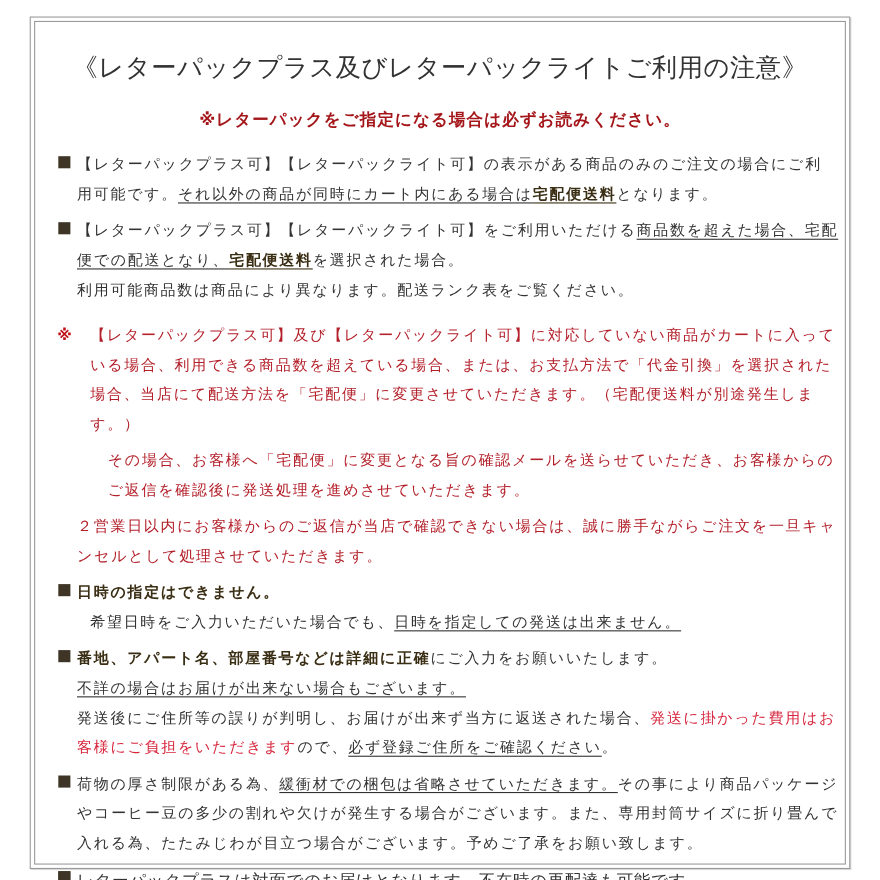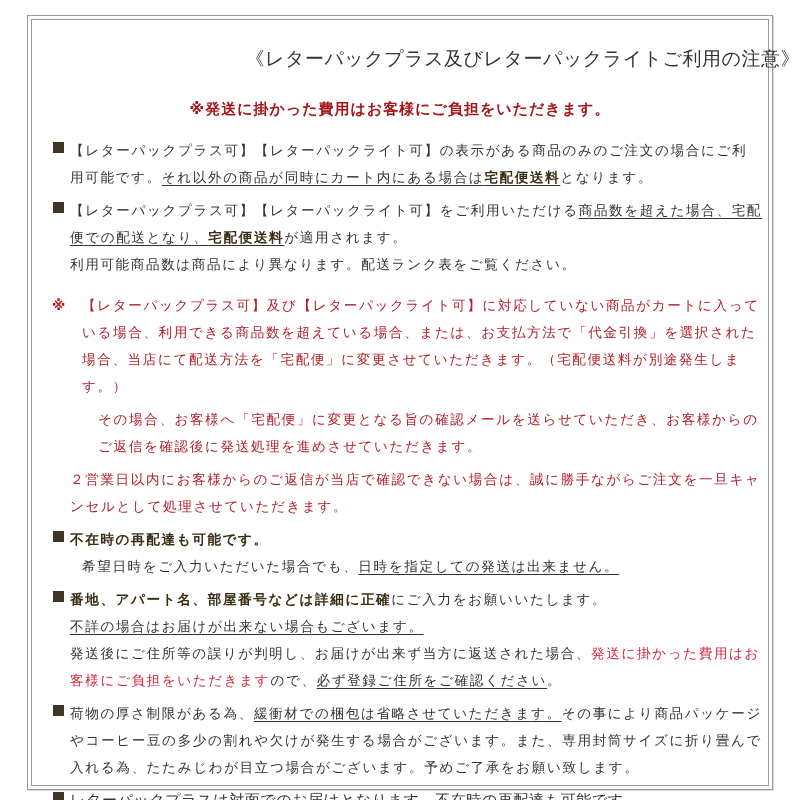--- a/index.html
+++ b/index.html
@@ -11,22 +11,22 @@
     .frame {
       position: absolute; left: 27px; top: 15px; width: 746px; height: 775px;
       border: 1px solid #9a9a9a; box-sizing: border-box;
       box-shadow: 1px 1px 0 #d8d8d8;
     }
     .frame-inner {
       position: absolute; left: 3px; top: 3px; right: 3px; bottom: 3px;
       border: 1px solid #9a9a9a;
     }
     .title {
-      position: absolute; left: 0; right: 0; top: 46px; text-align: right;
-      font-size: 19px; color: #333; letter-spacing: 0.5px;
+      position: absolute; left: 0; right: 0; top: 46px; text-align: center;
+      font-size: 23px; color: #333; letter-spacing: 0.5px;
     }
     .subtitle {
       position: absolute; left: 0; right: 0; top: 100px; text-align: center;
       font-size: 15px; font-weight: bold; color: #a4161a; letter-spacing: 1px;
     }
     .content {
       position: absolute; left: 50px; top: 137px; width: 712px;
       font-size: 13.6px; line-height: 27px; letter-spacing: 1.6px;
     }
     .block { position: relative; padding-left: 20px; margin-bottom: 6px; }
@@ -46,46 +46,46 @@
     .last { font-size: 15px; letter-spacing: 0.6px; }
   </style>
 </head>
 <body>
 
 <div class="frame">
   <div class="frame-inner"></div>
 </div>
 
 <div class="title">《レターパックプラス及びレターパックライトご利用の注意》</div>
-<div class="subtitle">※発送に掛かった費用はお客様にご負担をいただきます。</div>
+<div class="subtitle">※レターパックをご指定になる場合は必ずお読みください。</div>
 
 <div class="content">
 
   <div class="block">
     <span class="bullet"></span>
     <span>【レターパックプラス可】【レターパックライト可】の表示がある商品のみのご注文の場合にご利用可能です。</span><span class="u">それ以外の商品が同時にカート内にある場合は</span><span class="u b">宅配便送料</span><span>となります。</span>
   </div>
 
   <div class="block gap">
     <span class="bullet"></span>
-    <span>【レターパックプラス可】【レターパックライト可】をご利用いただける</span><span class="u">商品数を超えた場合、宅配便での配送となり、</span><span class="u b">宅配便送料</span><span>が適用されます。</span><br>
+    <span>【レターパックプラス可】【レターパックライト可】をご利用いただける</span><span class="u">商品数を超えた場合、宅配便での配送となり、</span><span class="u b">宅配便送料</span><span>を選択された場合。</span><br>
     <span>利用可能商品数は商品により異なります。配送ランク表をご覧ください。</span>
   </div>
 
   <div class="block red" style="margin-top:14px;">
     <span class="note-mark">※</span>
     <div style="margin-left:12px; margin-bottom:6px;">【レターパックプラス可】及び【レターパックライト可】に対応していない商品がカートに入っている場合、利用できる商品数を超えている場合、または、お支払方法で「代金引換」を選択された場合、当店にて配送方法を「宅配便」に変更させていただきます。（宅配便送料が別途発生します。）</div>
     <div style="margin-bottom:6px;margin-left:28px;">その場合、お客様へ「宅配便」に変更となる旨の確認メールを送らせていただき、お客様からのご返信を確認後に発送処理を進めさせていただきます。</div>
     <div>２営業日以内にお客様からのご返信が当店で確認できない場合は、誠に勝手ながらご注文を一旦キャンセルとして処理させていただきます。</div>
   </div>
 
 
   <div class="block">
     <span class="bullet"></span>
-    <span class="b">不在時の再配達も可能です。</span><br>
+    <span class="b">日時の指定はできません。</span><br>
     <span class="indent">希望日時をご入力いただいた場合でも、</span><span class="u">日時を指定しての発送は出来ません。</span>
   </div>
 
   <div class="block">
     <span class="bullet"></span>
     <span class="b">番地、アパート名、部屋番号などは詳細に正確</span><span>にご入力をお願いいたします。</span><br>
     <span class="u">不詳の場合はお届けが出来ない場合もございます。</span><br>
     <span>発送後にご住所等の誤りが判明し、お届けが出来ず当方に返送された場合、</span><span class="bright-red">発送に掛かった費用はお客様にご負担をいただきます</span><span>ので、</span><span class="u">必ず登録ご住所をご確認ください</span><span>。</span>
   </div>
 

